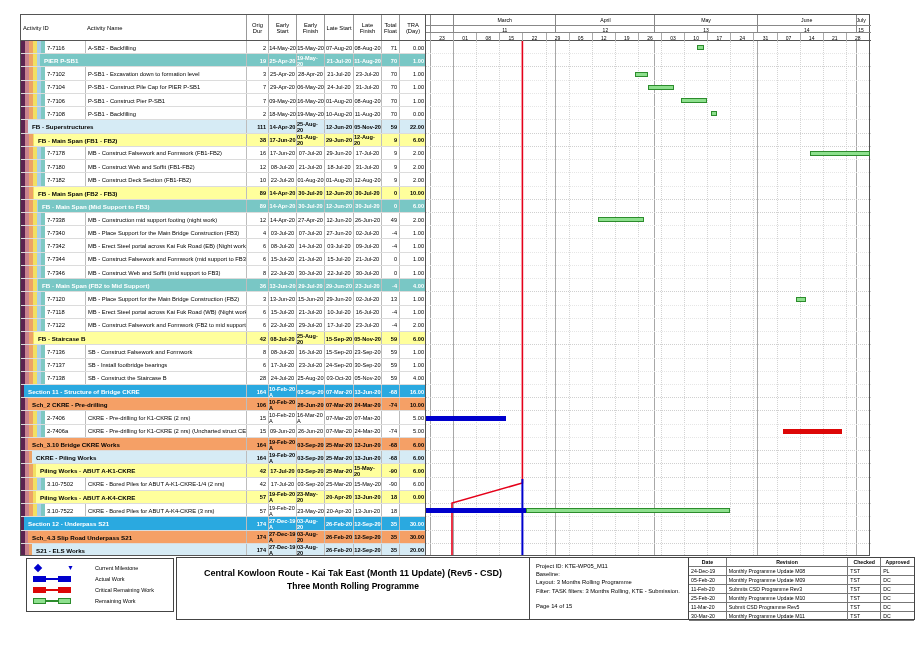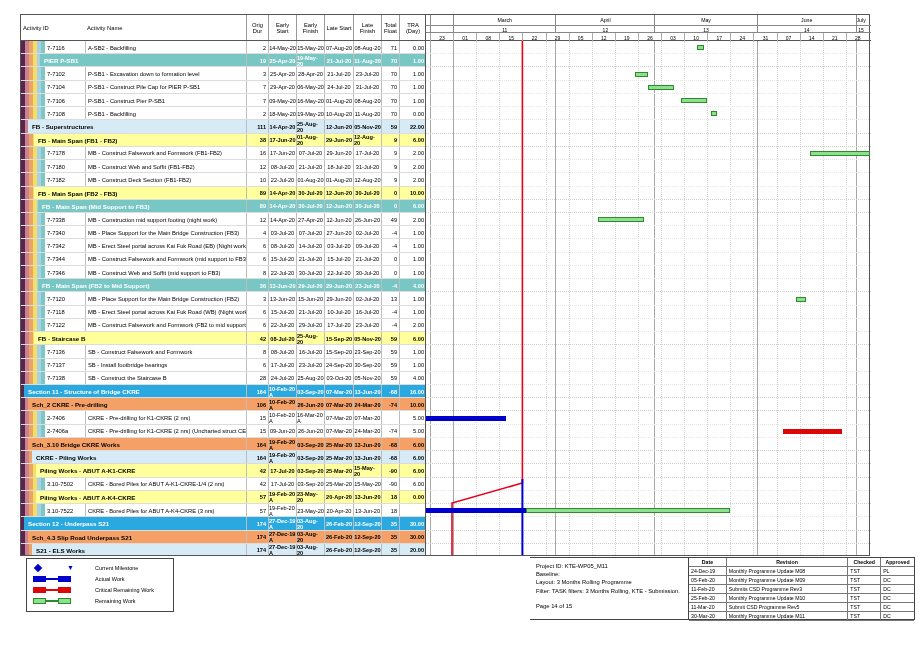--- a/index.html
+++ b/index.html
@@ -733,20 +733,24 @@
       <div class="lgitem">
         <div class="lgicon">
           <span class="seg" style="background: rgb(142, 224, 142); border: 1px solid rgb(44, 140, 44);"></span>
           <span class="segline" style="background: rgb(44, 140, 44);"></span>
           <span class="seg" style="background: rgb(142, 224, 142); border: 1px solid rgb(44, 140, 44);"></span>
         </div>
         <span class="lglabel">Remaining Work</span>
       </div>
     </div>
 
+  <div class="titlebox">
+    <div class="t1">Central Kowloon Route - Kai Tak East (Month 11 Update) (Rev5 - CSD)</div>
+    <div class="t2">Three Month Rolling Programme</div>
+  </div>
 
   <div class="infobox" id="infobox">
       <div class="infoline">Project ID: KTE-WP05_M11</div>
       <div class="infoline">Baseline:</div>
       <div class="infoline">Layout: 3 Months Rolling Programme</div>
       <div class="infoline">Filter: TASK filters: 3 Months Rolling, KTE - Submission.</div>
       <div class="pageline">Page 14 of 15</div>
     </div>
 
   <div class="revbox" id="revbox">

